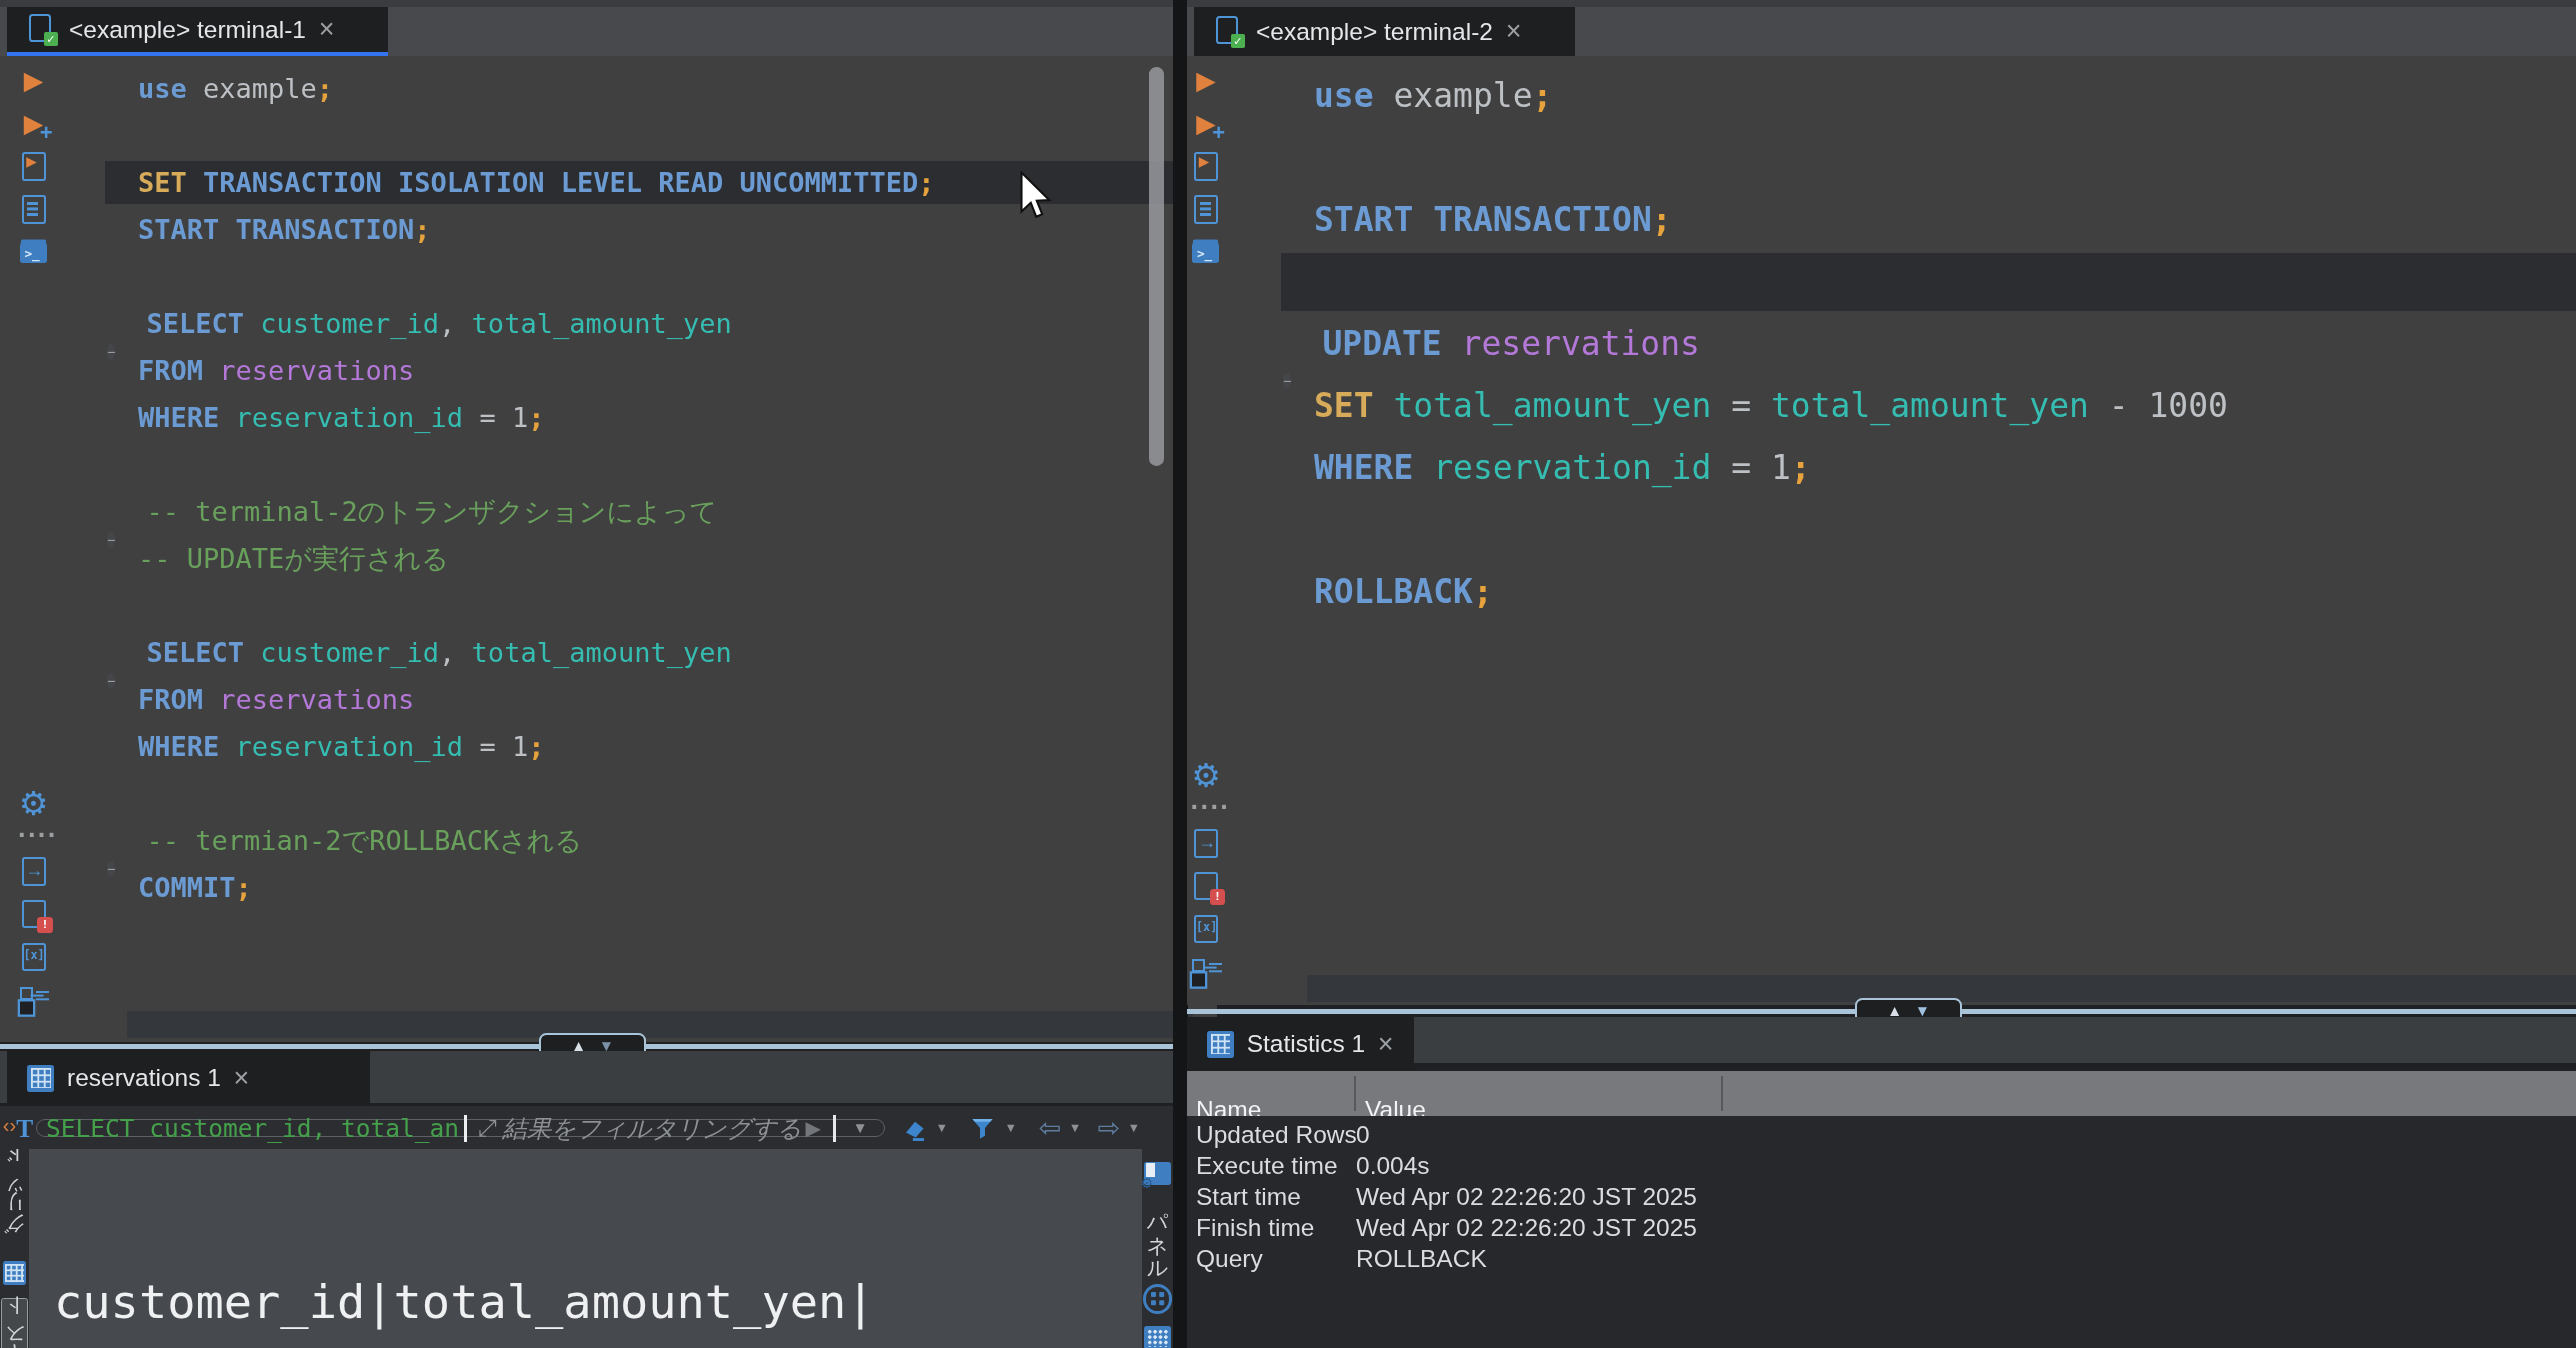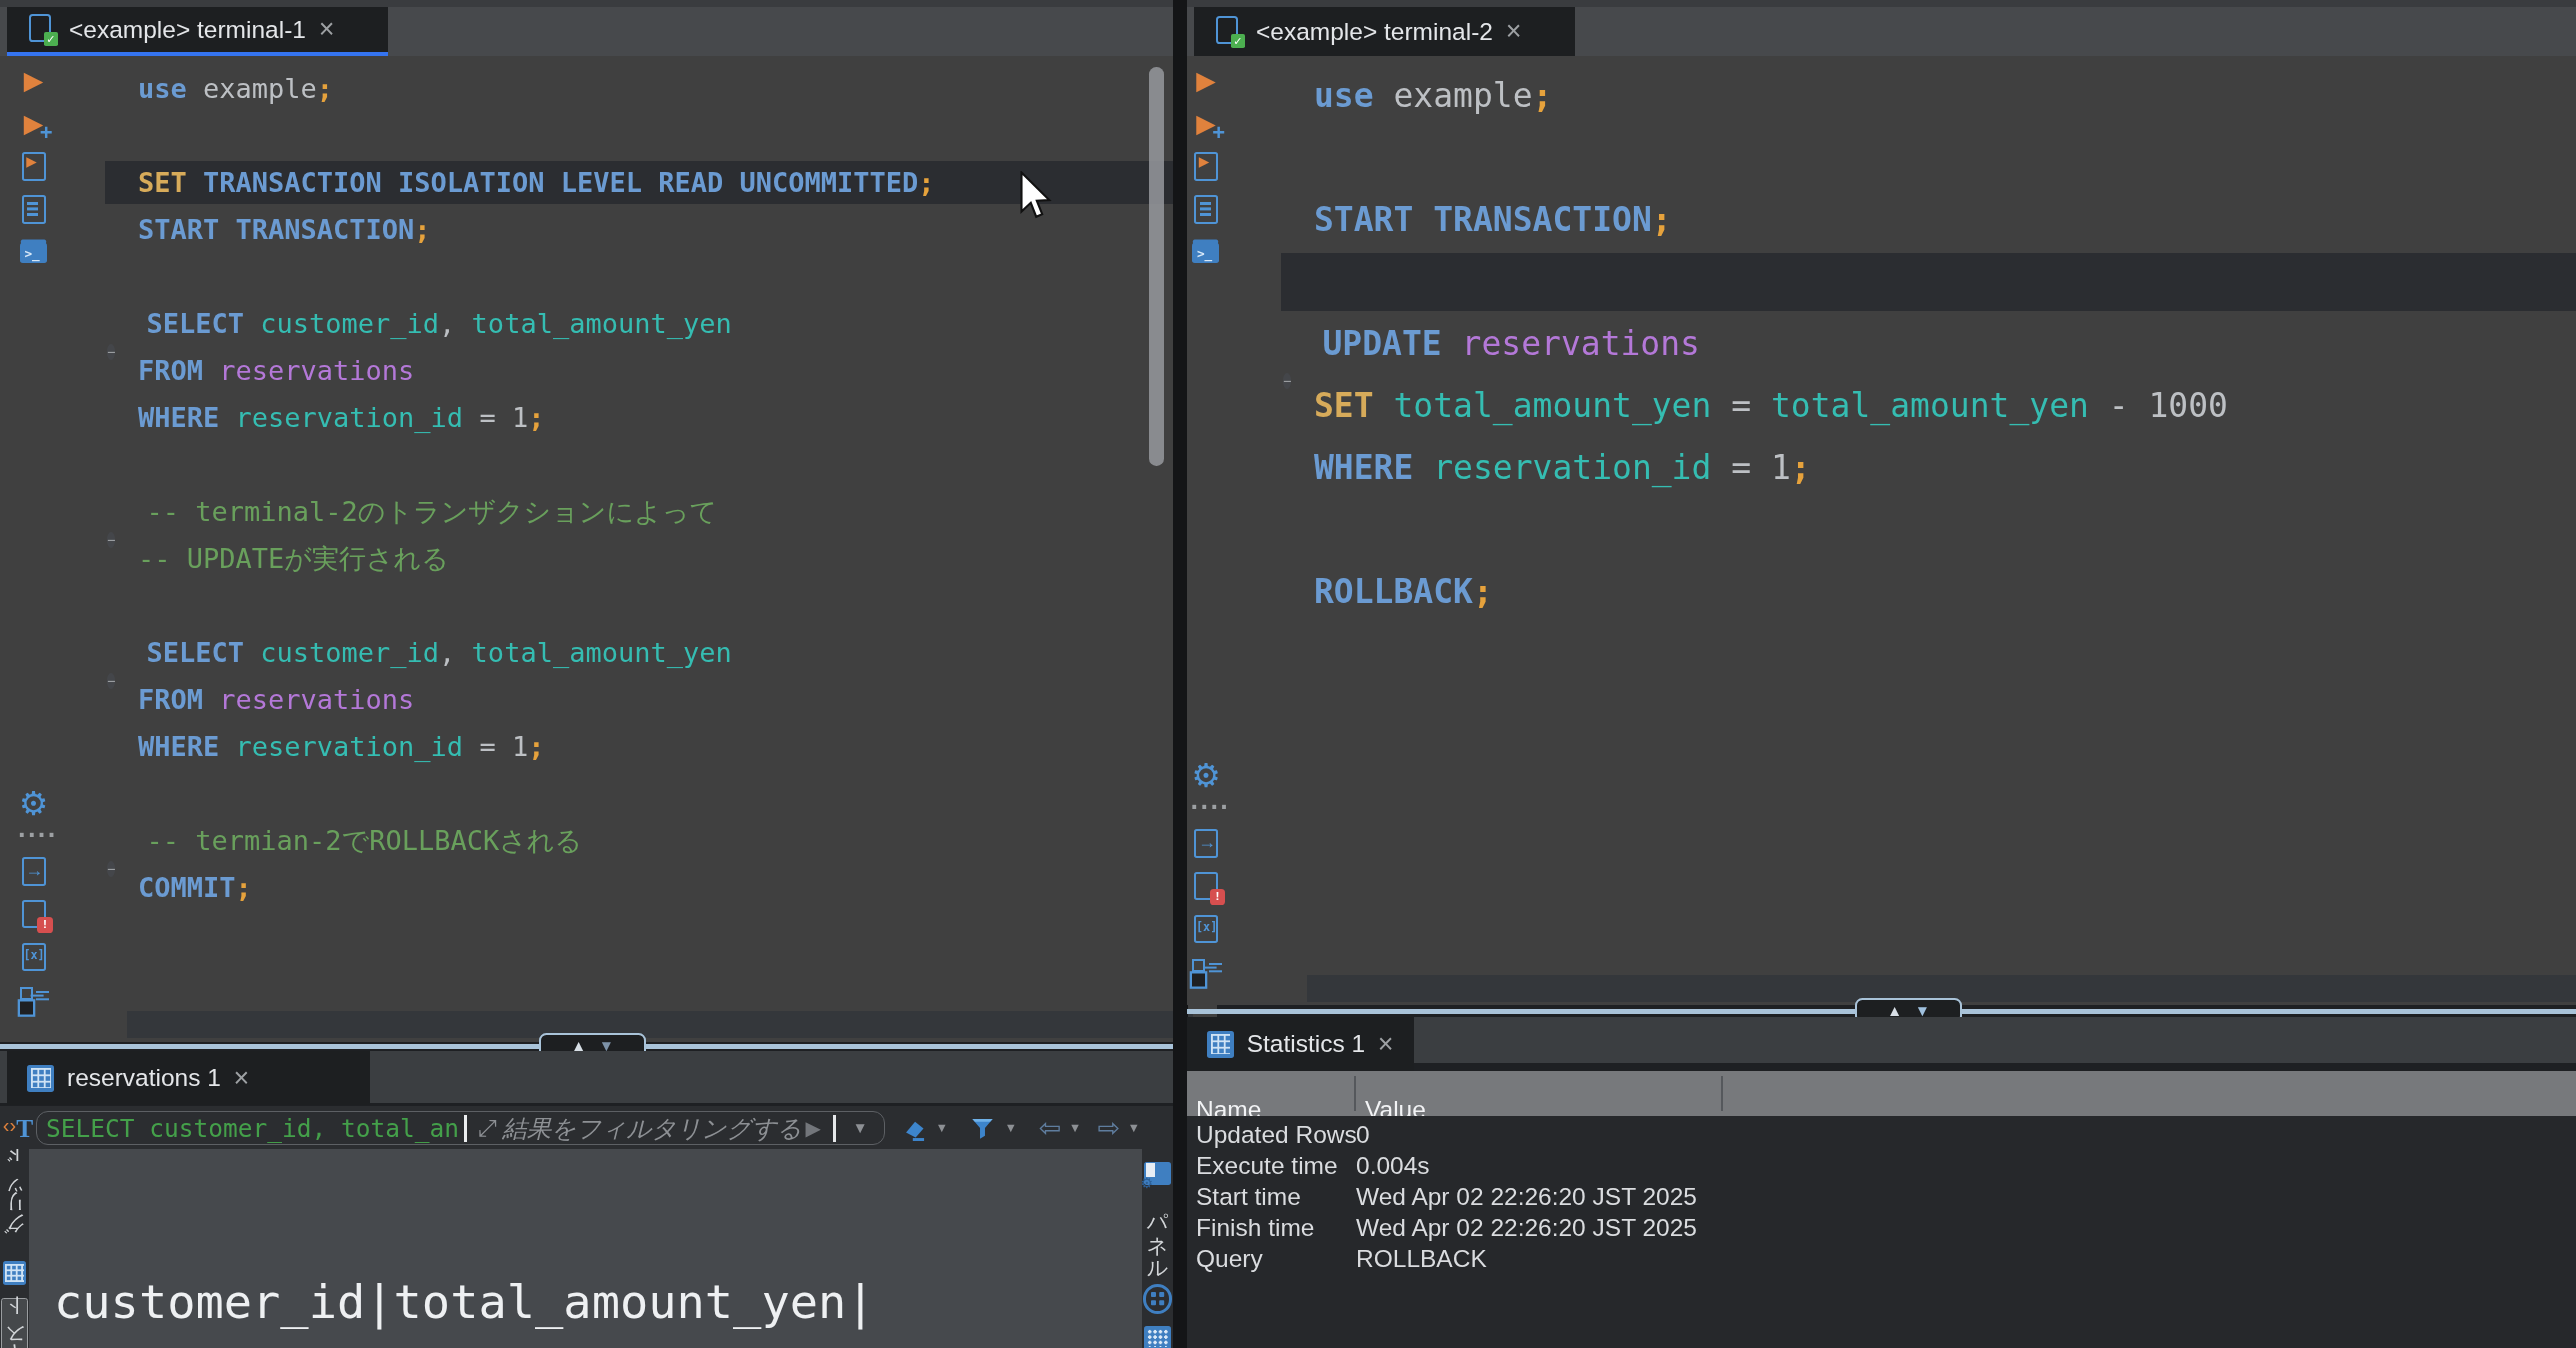--- a/index.html
+++ b/index.html
@@ -97,21 +97,21 @@
       border-radius:7.3px;display:flex;align-items:center;justify-content:center;gap:12.7px;box-sizing:border-box;}
   .split-handle .up{color:#d8dfe6;font-size:15.4px;line-height:1;}
   .split-handle .down{color:#7d92a8;font-size:15.4px;line-height:1;}
   .split-handle.both-light .down{color:#9fc0de;}
 
   
   .filterbar{position:absolute;background:#2b2d30;display:flex;align-items:center;}
   .sqlT-icon{position:relative;width:36px;flex:none;text-align:center;}
   .sqlT-icon .ang{color:#e0823d;font-size:20px;vertical-align:top;}
   .sqlT-icon .tee{color:#4f94d6;font-size:25.4px;font-weight:bold;font-family:"Liberation Serif",serif;}
-  .filter-field{height:34px;border:1.8px solid #5d6064;border-radius:12px;display:flex;align-items:center;
+  .filter-field{height:18px;border:1.8px solid #5d6064;border-radius:12px;display:flex;align-items:center;
       padding:0 9px;box-sizing:border-box;flex:none;}
   .filter-sql{color:#44a04a;font-size:24.5px;white-space:pre;}
   .caret{display:inline-block;width:2.7px;height:27px;background:#eceef0;margin:0 5.4px;flex:none;}
   .expand-icon{color:#8d9094;font-size:23.6px;margin:0 5.4px;flex:none;}
   .filter-ph{color:#8d9094;font-size:24.5px;font-style:italic;white-space:nowrap;overflow:hidden;}
   .tri-right{color:#73767b;font-size:20px;margin-left:3.6px;flex:none;}
   .vbar{width:2.7px;height:27px;background:#e6e8ea;margin:0 9px 0 12.7px;flex:none;}
   .dd{color:#8d9094;font-size:15.4px;margin:0 7.3px;flex:none;}
   .dd.small{font-size:12.7px;}
   .fbtn{flex:none;display:flex;align-items:center;}

